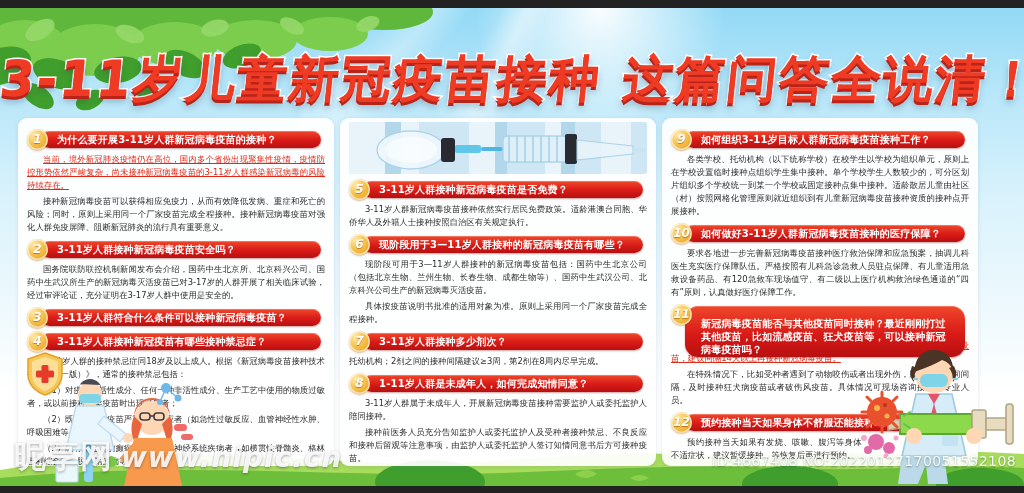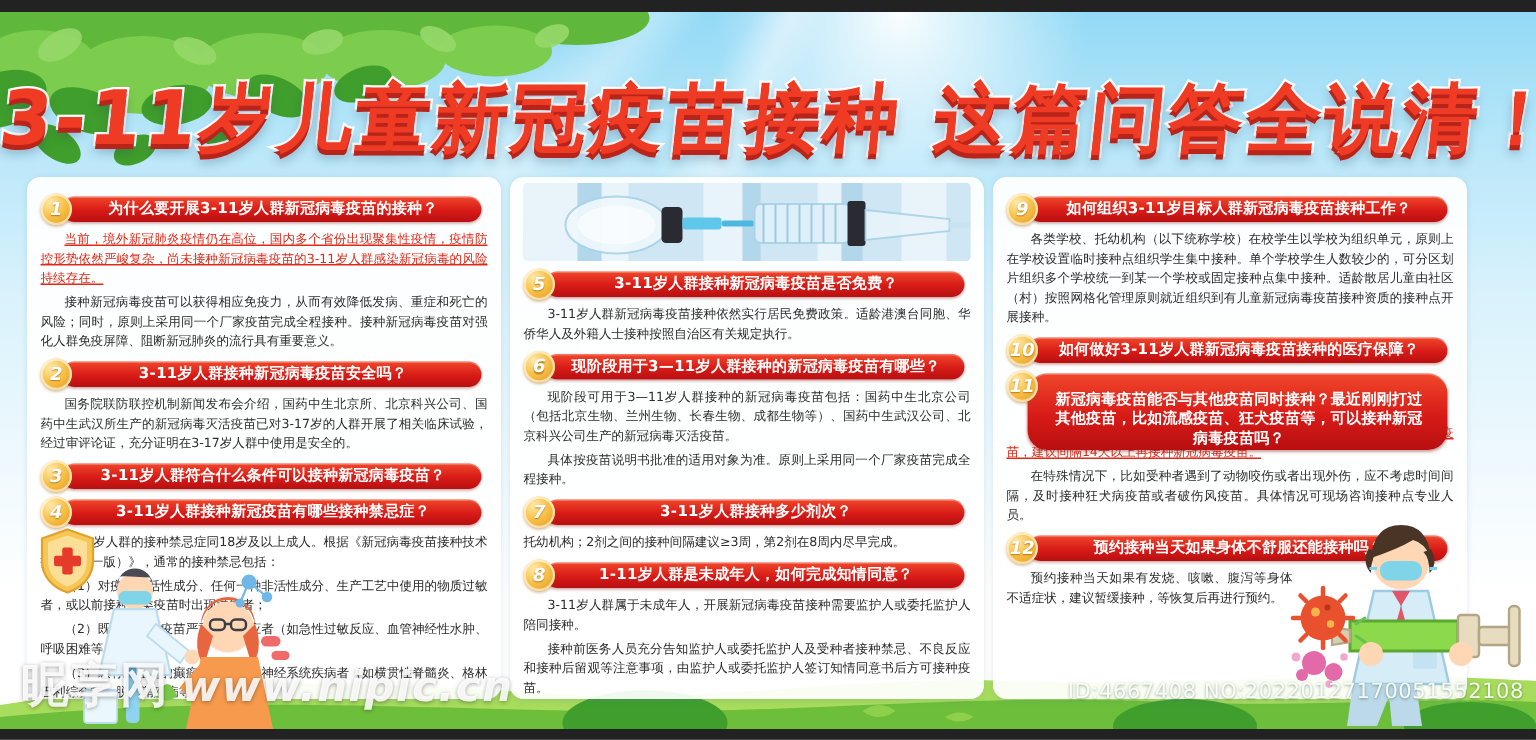--- a/index.html
+++ b/index.html
@@ -56,21 +56,21 @@
   .q{ position:relative; display:block; margin:7px 0 5px 0; height:17px; }
   .q.two{ height:28px; }
   .q .num{ position:absolute; left:0; top:-2px; width:21px; height:21px; border-radius:50%;
     background:radial-gradient(circle at 32% 28%,#ffe9a8 0%,#f7c24b 45%,#e39316 100%);
     box-shadow:0 1px 2px rgba(150,90,10,.45), inset 0 0 0 1.5px rgba(255,255,255,.6);
     color:#fff; font-weight:bold; font-size:12px; line-height:21px; text-align:center;
     font-style:italic; text-shadow:0 1px 1px rgba(160,90,0,.7); z-index:3;}
   .q .bn{ position:absolute; left:14px; top:0; right:4px; min-height:17px;
     background:linear-gradient(180deg,#f0472b 0%,#d81b17 55%,#b80f11 100%);
     border-radius:9px; color:#fff; font-size:10px; font-weight:bold;
-    line-height:17px; text-align:center; padding:0 14px 0 16px;
+    line-height:17px; padding:0 14px 0 16px;
     box-shadow:0 1px 2px rgba(120,20,10,.4), inset 0 1px 0 rgba(255,255,255,.25);
     letter-spacing:.2px; }
   .q.two .bn{ line-height:13px; padding-top:11px; padding-bottom:1px; min-height:27px; border-radius:13px;}
 
   
   p.a{ font-size:8.4px; line-height:1.55; color:#2b2b2b; text-align:justify;
        margin:2px 0 3px 0; text-indent:16px; }
   p.a.ni{ text-indent:0; }
   p.a.all-hl{ color:#e02a18;text-decoration:underline; }
   p.a.li{ text-indent:16px; }
@@ -375,20 +375,21 @@
       <div class="q">
         <div class="num">9</div>
         <div class="bn">如何组织3-11岁目标人群新冠病毒疫苗接种工作？</div>
       </div>
       <p class="a">各类学校、托幼机构（以下统称学校）在校学生以学校为组织单元，原则上在学校设置临时接种点组织学生集中接种。单个学校学生人数较少的，可分区划片组织多个学校统一到某一个学校或固定接种点集中接种。适龄散居儿童由社区（村）按照网格化管理原则就近组织到有儿童新冠病毒疫苗接种资质的接种点开展接种。</p>
 
       <div class="q">
         <div class="num">10</div>
         <div class="bn">如何做好3-11岁人群新冠病毒疫苗接种的医疗保障？</div>
       </div>
+      <p class="a">要求各地进一步完善新冠病毒疫苗接种医疗救治保障和应急预案，抽调儿科医生充实医疗保障队伍。严格按照有儿科急诊急救人员驻点保障、有儿童适用急救设备药品、有120急救车现场值守、有二级以上医疗机构救治绿色通道的“四有”原则，认真做好医疗保障工作。</p>
 
       <div class="q two">
         <div class="num">11</div>
         <div class="bn">新冠病毒疫苗能否与其他疫苗同时接种？最近刚刚打过其他疫苗，比如流感疫苗、狂犬疫苗等，可以接种新冠病毒疫苗吗？</div>
       </div>
       <p class="a all-hl">原则上不能与其他疫苗（包括免疫规划疫苗）同时接种。如果接种过其他疫苗，建议间隔14天以上再接种新冠病毒疫苗。</p>
       <p class="a">在特殊情况下，比如受种者遇到了动物咬伤或者出现外伤，应不考虑时间间隔，及时接种狂犬病疫苗或者破伤风疫苗。具体情况可现场咨询接种点专业人员。</p>
 
       <div class="q">
         <div class="num">12</div>

